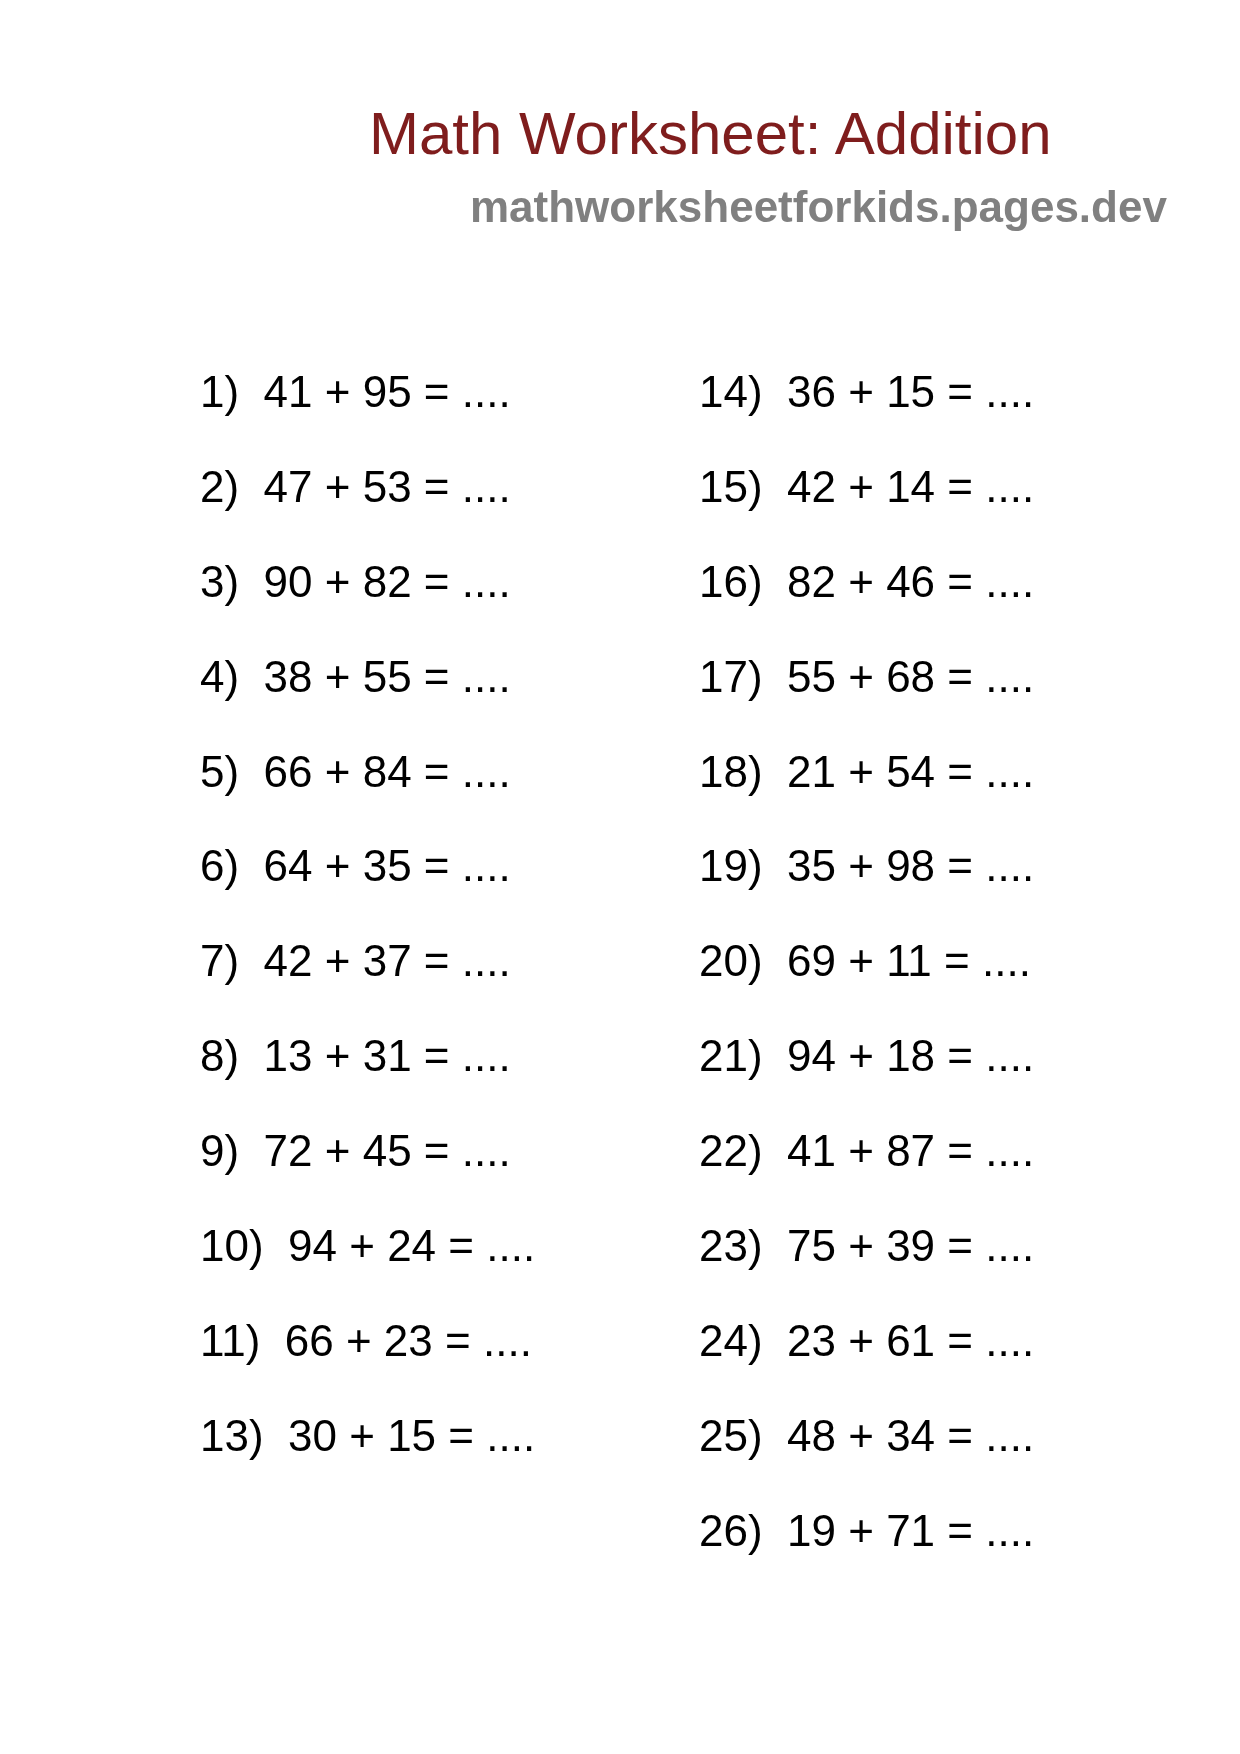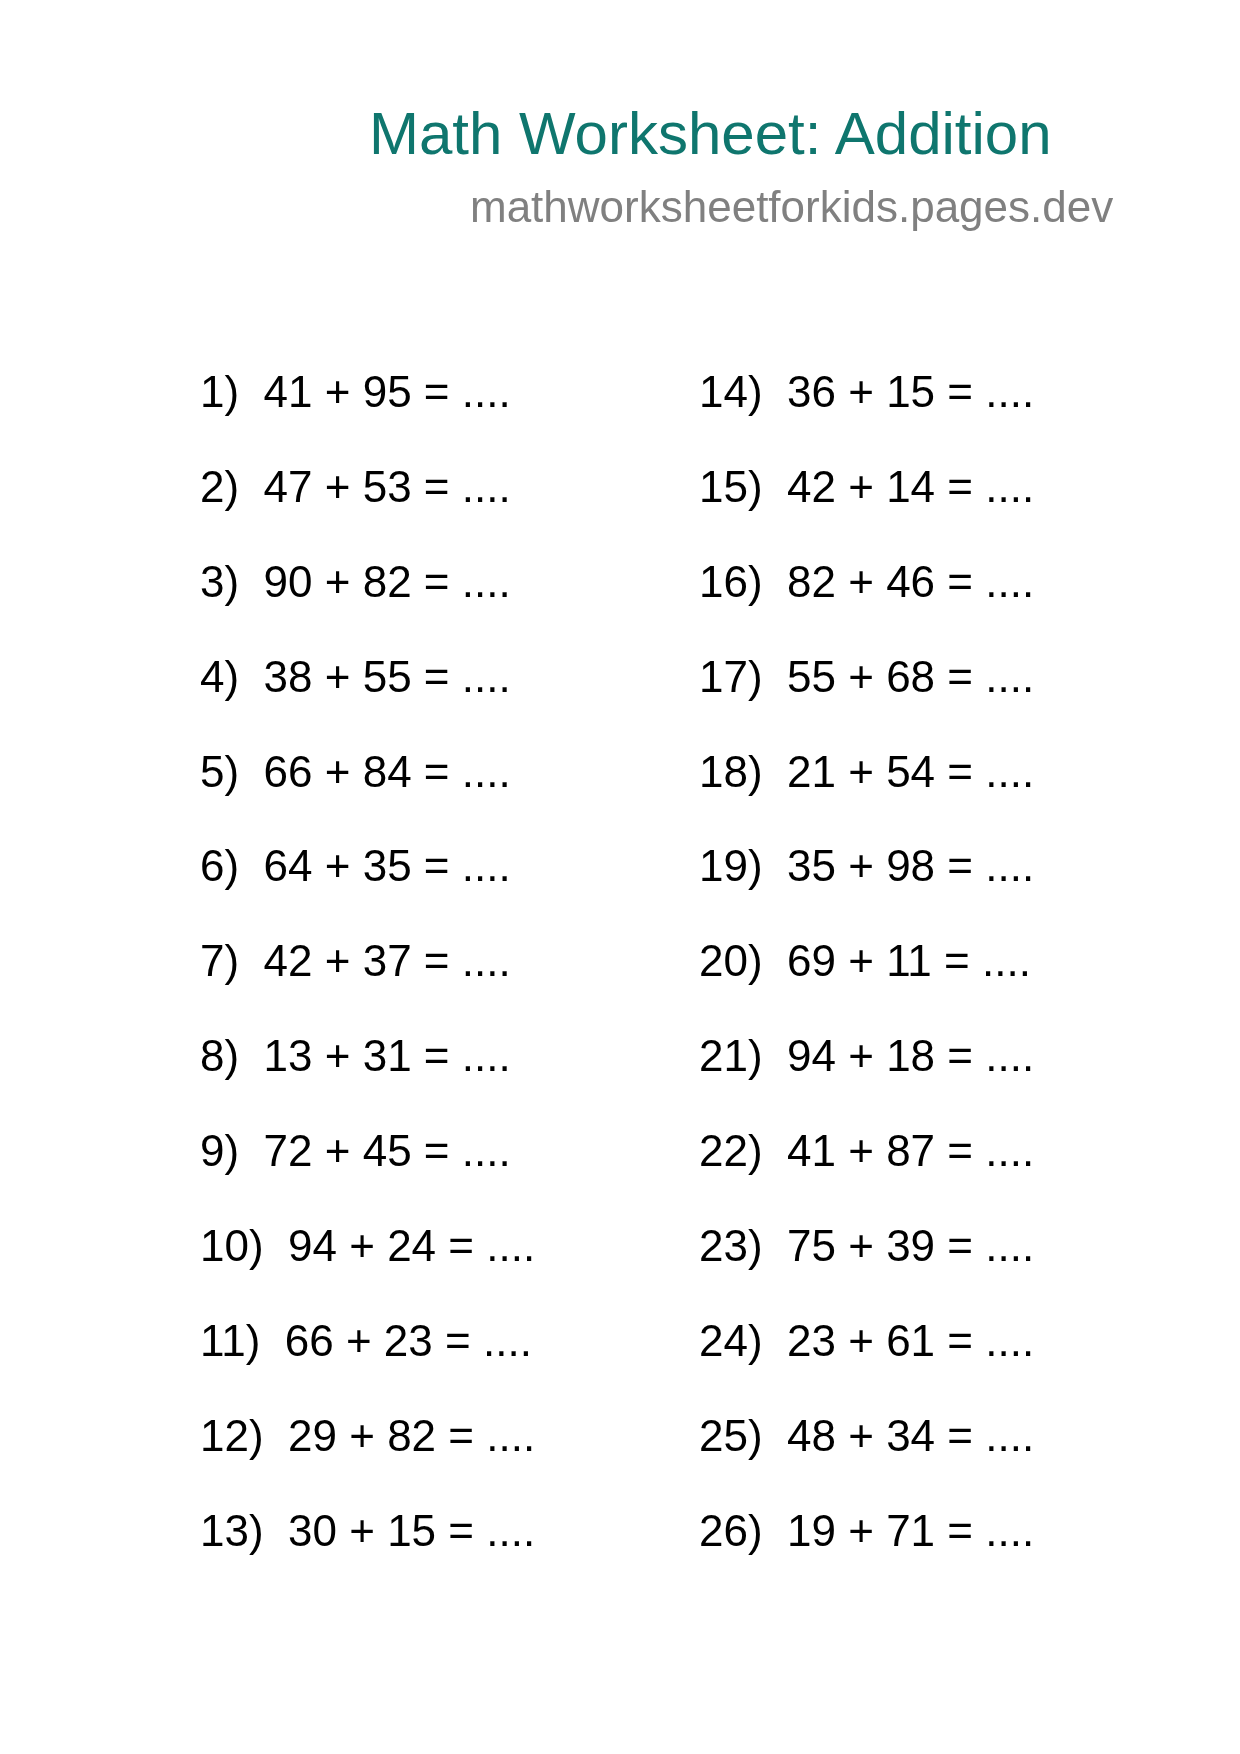--- a/index.html
+++ b/index.html
@@ -15,30 +15,31 @@
       font-family: "Liberation Sans", sans-serif;
       color: #000000;
     }
     .title {
       position: absolute;
       left: 369px;
       top: 104px;
       font-size: 60px;
       line-height: 60px;
       white-space: pre;
-      color: #0f766e;
+      color: #7f1d1d;
     }
     .subtitle {
       position: absolute;
       left: 470px;
       top: 185px;
       font-size: 44px;
       line-height: 44px;
       white-space: pre;
       color: #808080;
+      font-weight: bold;
     }
     .column {
       position: absolute;
       top: 355px;
       margin-top: 15px;
     }
     .column.left { left: 200px; }
     .column.right { left: 699px; }
     .problem {
       height: 94.9px;
@@ -61,21 +62,20 @@
   <div class="problem"><span class="num">2)</span>  <span class="expr">47 + 53 = ....</span></div>
   <div class="problem"><span class="num">3)</span>  <span class="expr">90 + 82 = ....</span></div>
   <div class="problem"><span class="num">4)</span>  <span class="expr">38 + 55 = ....</span></div>
   <div class="problem"><span class="num">5)</span>  <span class="expr">66 + 84 = ....</span></div>
   <div class="problem"><span class="num">6)</span>  <span class="expr">64 + 35 = ....</span></div>
   <div class="problem"><span class="num">7)</span>  <span class="expr">42 + 37 = ....</span></div>
   <div class="problem"><span class="num">8)</span>  <span class="expr">13 + 31 = ....</span></div>
   <div class="problem"><span class="num">9)</span>  <span class="expr">72 + 45 = ....</span></div>
   <div class="problem"><span class="num">10)</span>  <span class="expr">94 + 24 = ....</span></div>
   <div class="problem"><span class="num">11)</span>  <span class="expr">66 + 23 = ....</span></div>
-  <div class="problem"><span class="num">12)</span>  <span class="expr">29 + 82 = ....</span></div>
   <div class="problem"><span class="num">13)</span>  <span class="expr">30 + 15 = ....</span></div>
 </div>
 
 <div class="column right">
   <div class="problem"><span class="num">14)</span>  <span class="expr">36 + 15 = ....</span></div>
   <div class="problem"><span class="num">15)</span>  <span class="expr">42 + 14 = ....</span></div>
   <div class="problem"><span class="num">16)</span>  <span class="expr">82 + 46 = ....</span></div>
   <div class="problem"><span class="num">17)</span>  <span class="expr">55 + 68 = ....</span></div>
   <div class="problem"><span class="num">18)</span>  <span class="expr">21 + 54 = ....</span></div>
   <div class="problem"><span class="num">19)</span>  <span class="expr">35 + 98 = ....</span></div>

